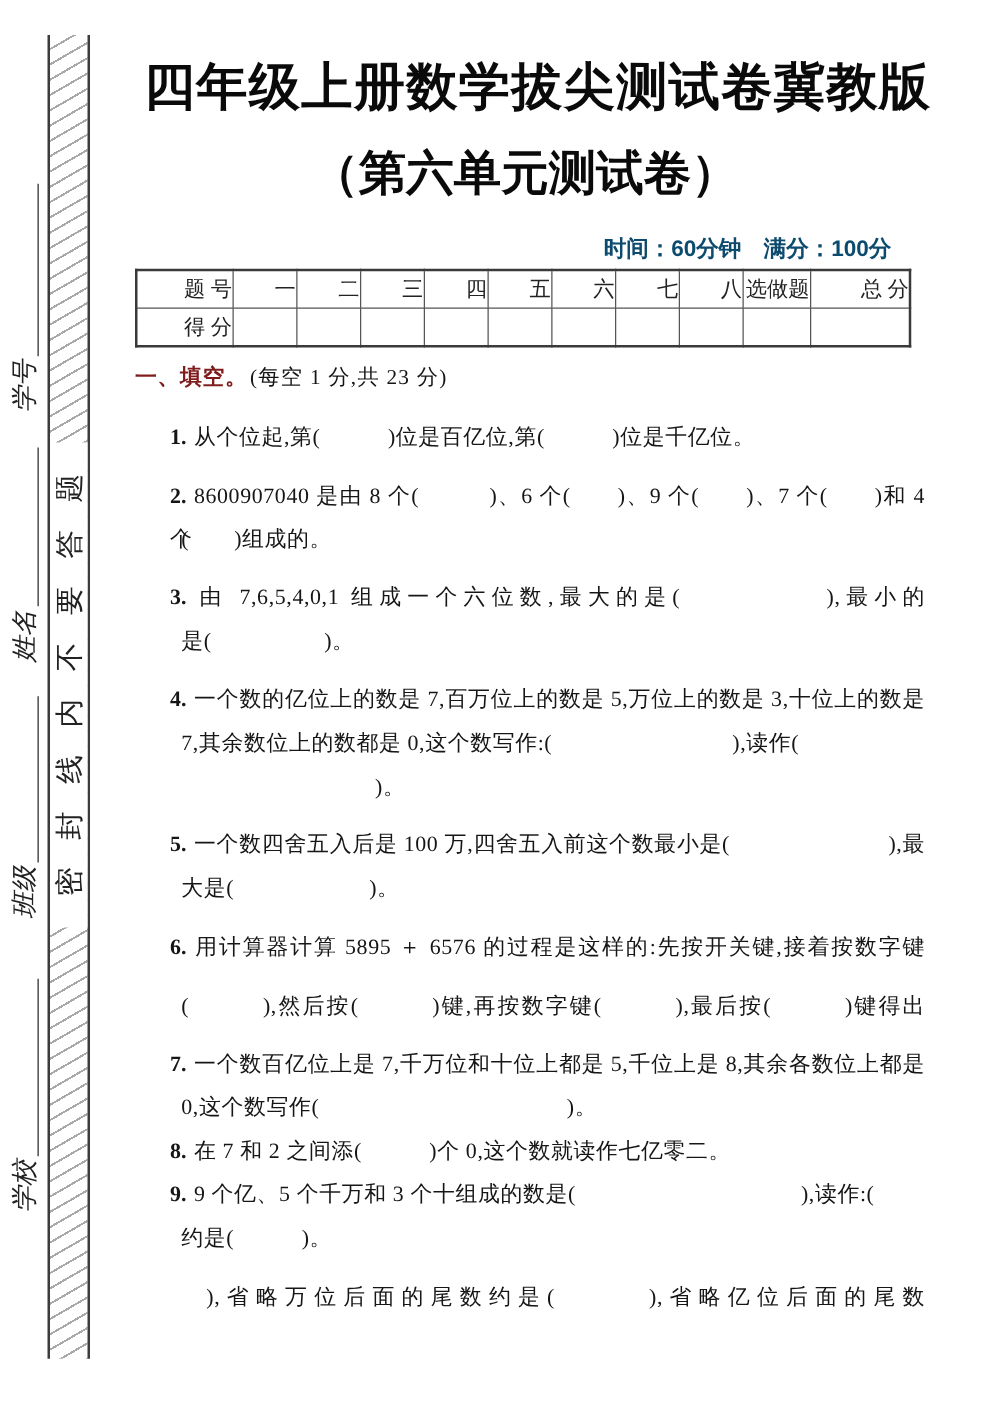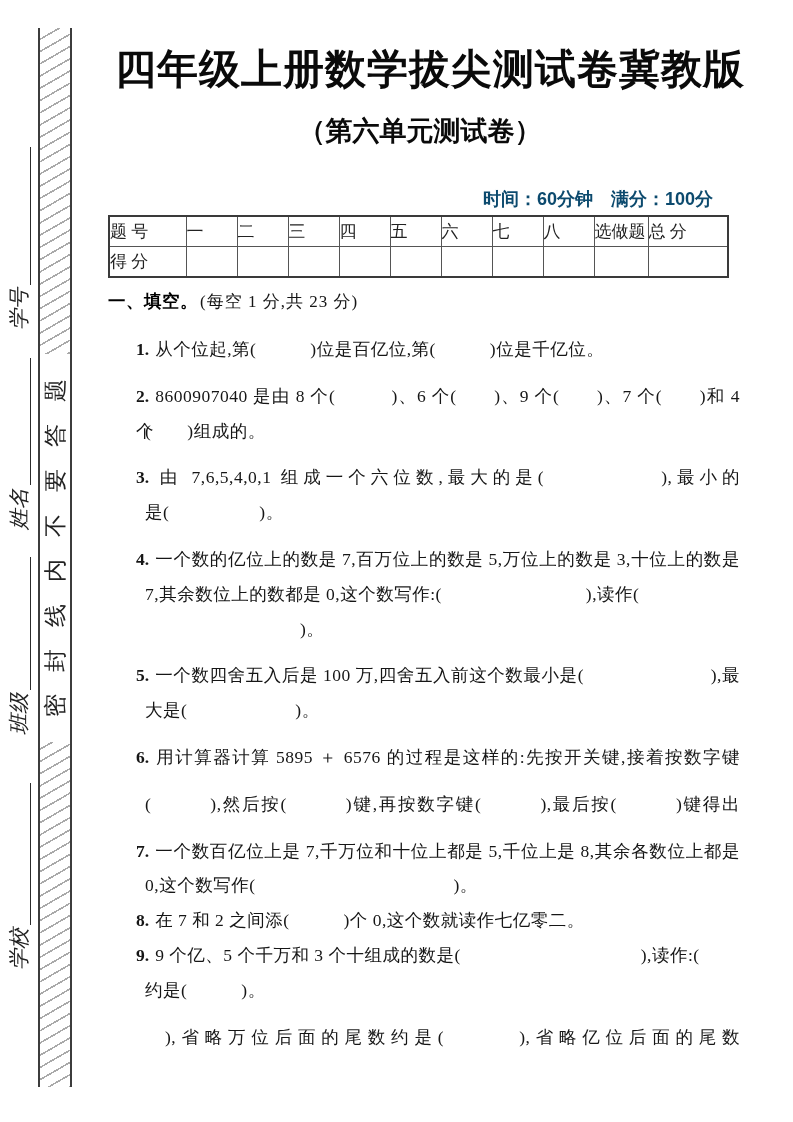--- a/index.html
+++ b/index.html
@@ -36,44 +36,44 @@
 
   
   .title{
     position:absolute;left:95px;width:650px;top:42px;text-align:right;
     font-family:"Liberation Sans","DejaVu Sans",sans-serif;font-weight:900;
     font-size:41px;letter-spacing:1px;color:#0a0a0a;white-space:nowrap;
   }
   .subtitle{
     position:absolute;left:95px;width:650px;top:113px;text-align:center;
     font-family:Liberation Serif, serif;font-weight:900;
-    font-size:27px;color:#0a0a0a;white-space:nowrap;
+    font-size:38px;color:#0a0a0a;white-space:nowrap;
   }
   .meta{
     position:absolute;left:108px;width:605px;top:187px;text-align:right;
     font-family:"Liberation Sans","DejaVu Sans",sans-serif;font-weight:600;
     font-size:18px;color:#0c4a6e;
   }
 
   
   table.score{
     position:absolute;left:108px;top:215px;width:619px;
     border-collapse:collapse;table-layout:fixed;
     border:2px solid #3a3a3a;font-size:17px;color:#222;
   }
   table.score td{
-    border:1px solid #555;height:29px;text-align:left;padding:0;
+    border:1px solid #555;height:29px;text-align:right;padding:0;
     overflow:hidden;white-space:nowrap;
   }
 
   
   .section{
     position:absolute;left:108px;top:289px;font-size:17.5px;white-space:nowrap;
   }
-  .sec-h{font-weight:bold;letter-spacing:0.5px;font-family:"Liberation Sans","DejaVu Sans",sans-serif;font-size:17.5px;color:#000000;}
+  .sec-h{font-weight:bold;letter-spacing:0.5px;font-family:"Liberation Sans","DejaVu Sans",sans-serif;font-size:17.5px;color:#7f1d1d;}
   .sec-n{font-size:17px;letter-spacing:1px;margin-left:2px;}
 
   .questions{
     position:absolute;left:108px;top:332px;width:632px;font-size:17.5px;color:#161616;
   }
   .ql{height:34.8px;line-height:34.8px;letter-spacing:0.5px;box-sizing:border-box;}
   .ql .qnum{font-weight:bold;margin-right:6px;letter-spacing:0;}
   .first{padding-left:28px;}
   .cont{padding-left:37px;}
   .just{text-align:justify;text-align-last:justify;margin-top:12px;}

